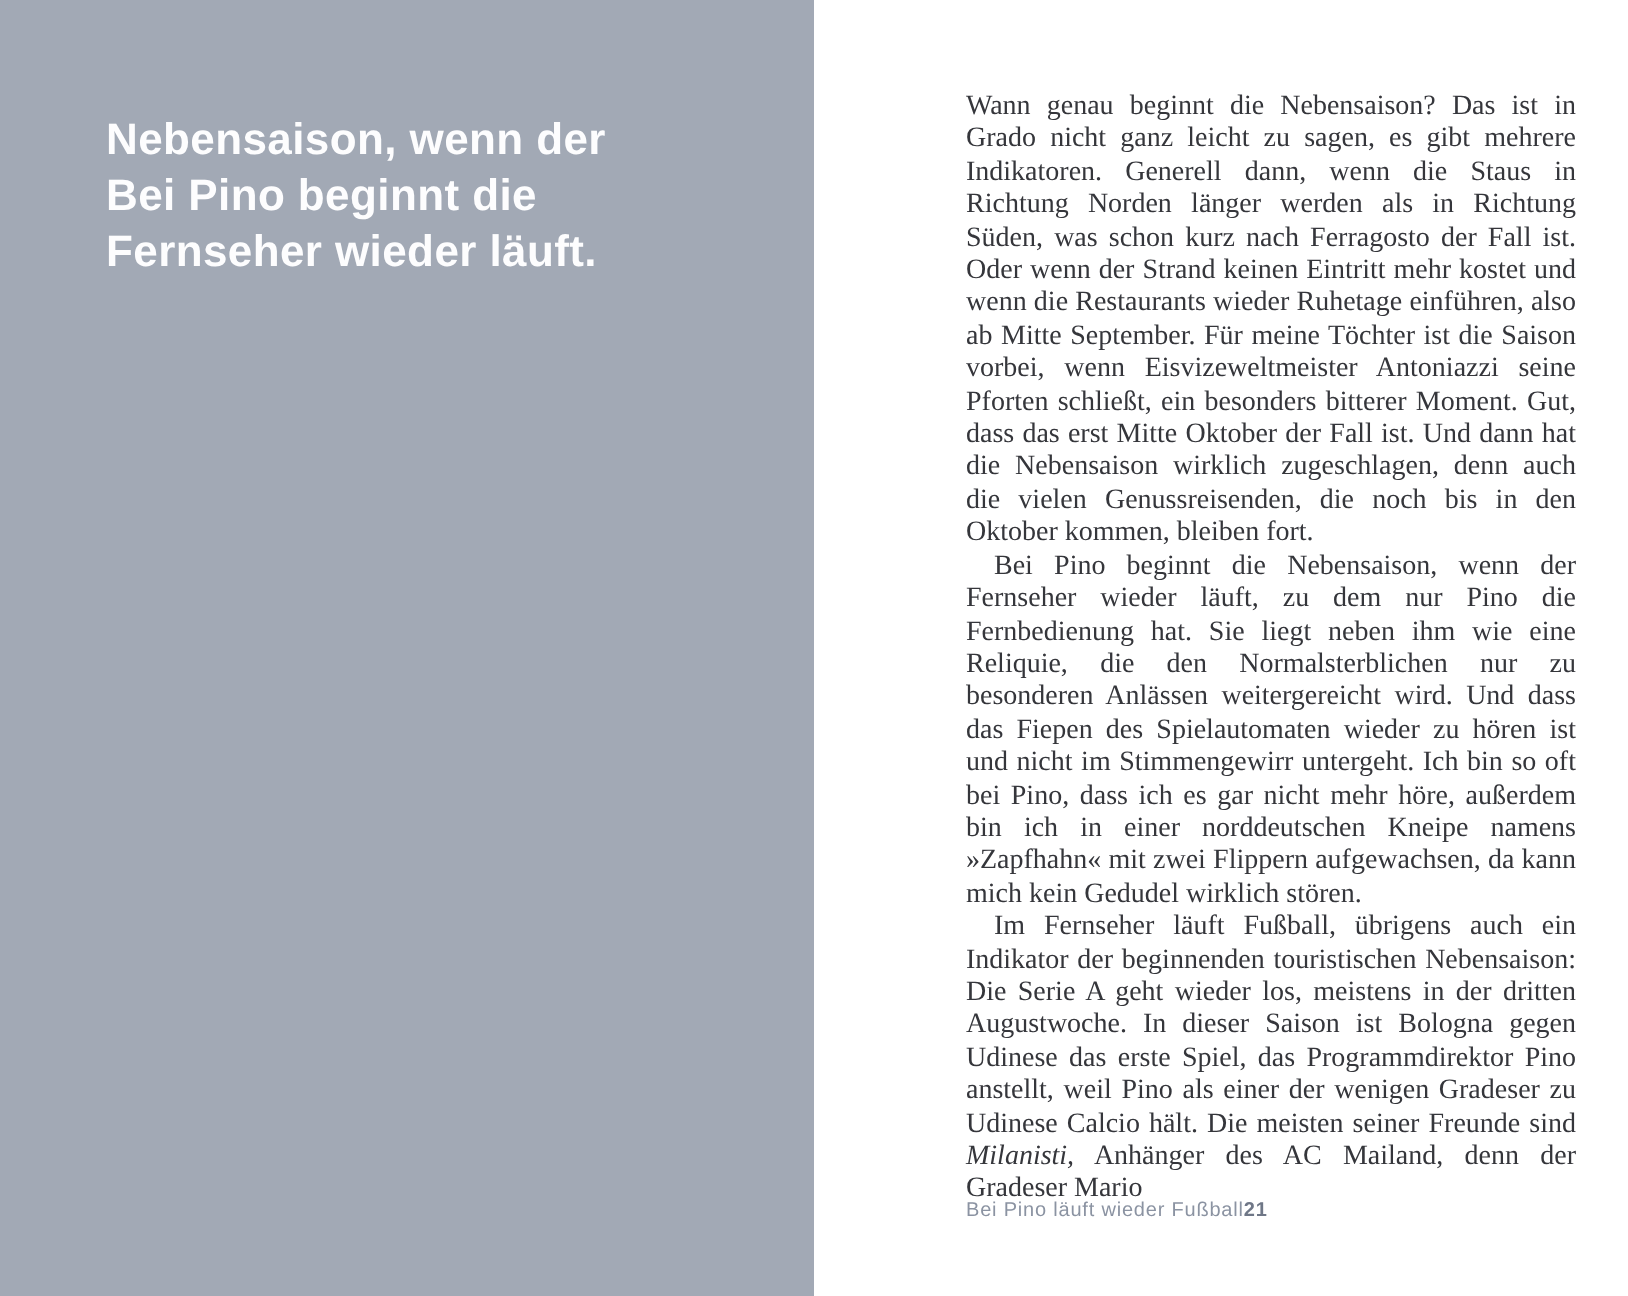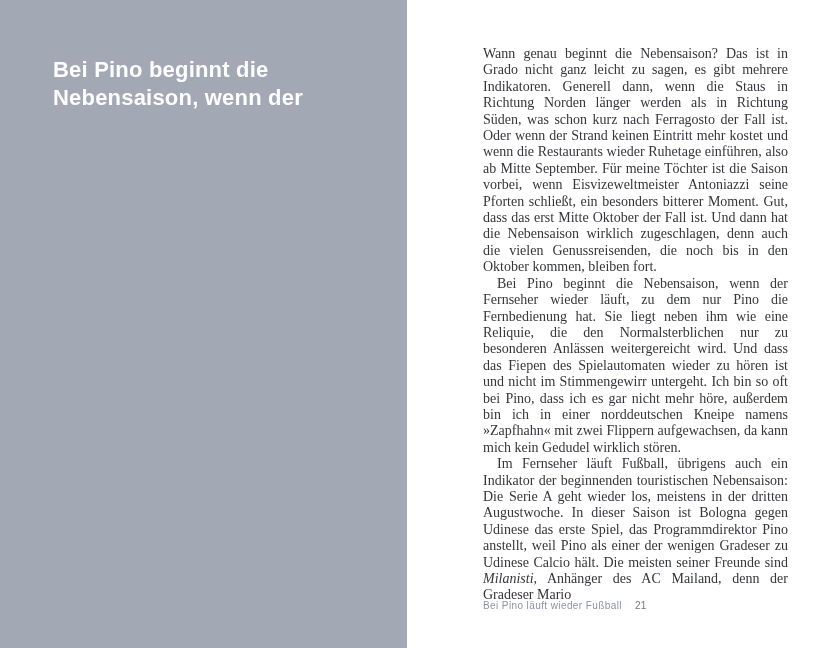--- a/index.html
+++ b/index.html
@@ -49,31 +49,32 @@
   .body-text .ital { font-style: italic; margin-top: 10px; }
 
   .page-footer {
     position: absolute; left: 76px; top: 600px; width: 305px;
     display: flex; justify-content: flex-start; align-items: baseline;
     font-family: "Liberation Sans", sans-serif;
     font-size: 10px;
     letter-spacing: 0.4px;
   }
   .running-title { color: #8b93a2; }
-  .page-number { color: #6f7787; font-weight: 400; margin-left: 13px; }
+  .page-number { color: #6f7787; font-weight: 700; }
 </style>
 </head>
 <body>
 
 <div class="spread">
 
   <div class="left-page">
     <div class="chapter-heading">
+      <div class="h-line">Nebensaison, wenn der</div>
       <div class="h-line">Bei Pino beginnt die</div>
-      <div class="h-line">Nebensaison, wenn der</div>
+      <div class="h-line">Fernseher wieder läuft.</div>
     </div>
   </div>
 
   <div class="right-page">
     <div class="body-text">
       <p>Wann genau beginnt die Nebensaison? Das ist in Grado nicht ganz leicht zu sagen, es gibt mehrere Indikatoren. Generell dann, wenn die Staus in Richtung Norden länger werden als in Richtung Süden, was schon kurz nach Ferragosto der Fall ist. Oder wenn der Strand keinen Eintritt mehr kostet und wenn die Restaurants wieder Ruhetage einführen, also ab Mitte September. Für meine Töchter ist die Saison vorbei, wenn Eisvizeweltmeister Antoniazzi seine Pforten schließt, ein besonders bitterer Moment. Gut, dass das erst Mitte Oktober der Fall ist. Und dann hat die Nebensaison wirklich zugeschlagen, denn auch die vielen Genussreisenden, die noch bis in den Oktober kommen, bleiben fort.</p>
       <p>Bei Pino beginnt die Nebensaison, wenn der Fernseher wieder läuft, zu dem nur Pino die Fernbedienung hat. Sie liegt neben ihm wie eine Reliquie, die den Normalsterblichen nur zu besonderen Anlässen weitergereicht wird. Und dass das Fiepen des Spielautomaten wieder zu hören ist und nicht im Stimmengewirr untergeht. Ich bin so oft bei Pino, dass ich es gar nicht mehr höre, außerdem bin ich in einer norddeutschen Kneipe namens »Zapfhahn« mit zwei Flippern aufgewachsen, da kann mich kein Gedudel wirklich stören.</p>
       <p><span>Im Fernseher läuft Fußball, übrigens auch ein Indikator der beginnenden touristischen Nebensaison: Die Serie A geht wieder los, meistens in der dritten Augustwoche. In dieser Saison ist Bologna gegen Udinese das erste Spiel, das Programmdirektor Pino anstellt, weil Pino als einer der wenigen Gradeser zu Udinese Calcio hält. Die meisten seiner Freunde sind </span><span class="ital">Milanisti,</span><span> Anhänger des AC Mailand, denn der Gradeser Mario</span></p>
     </div>
 

